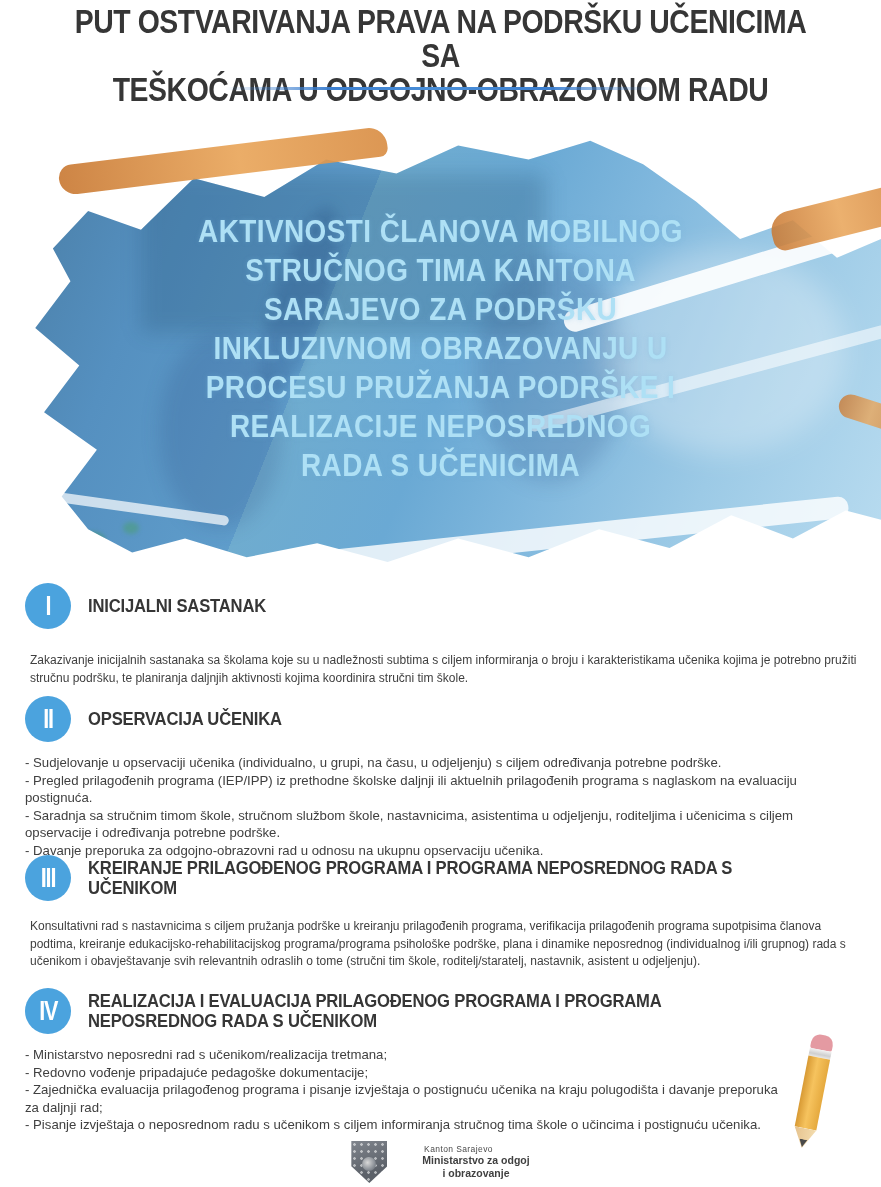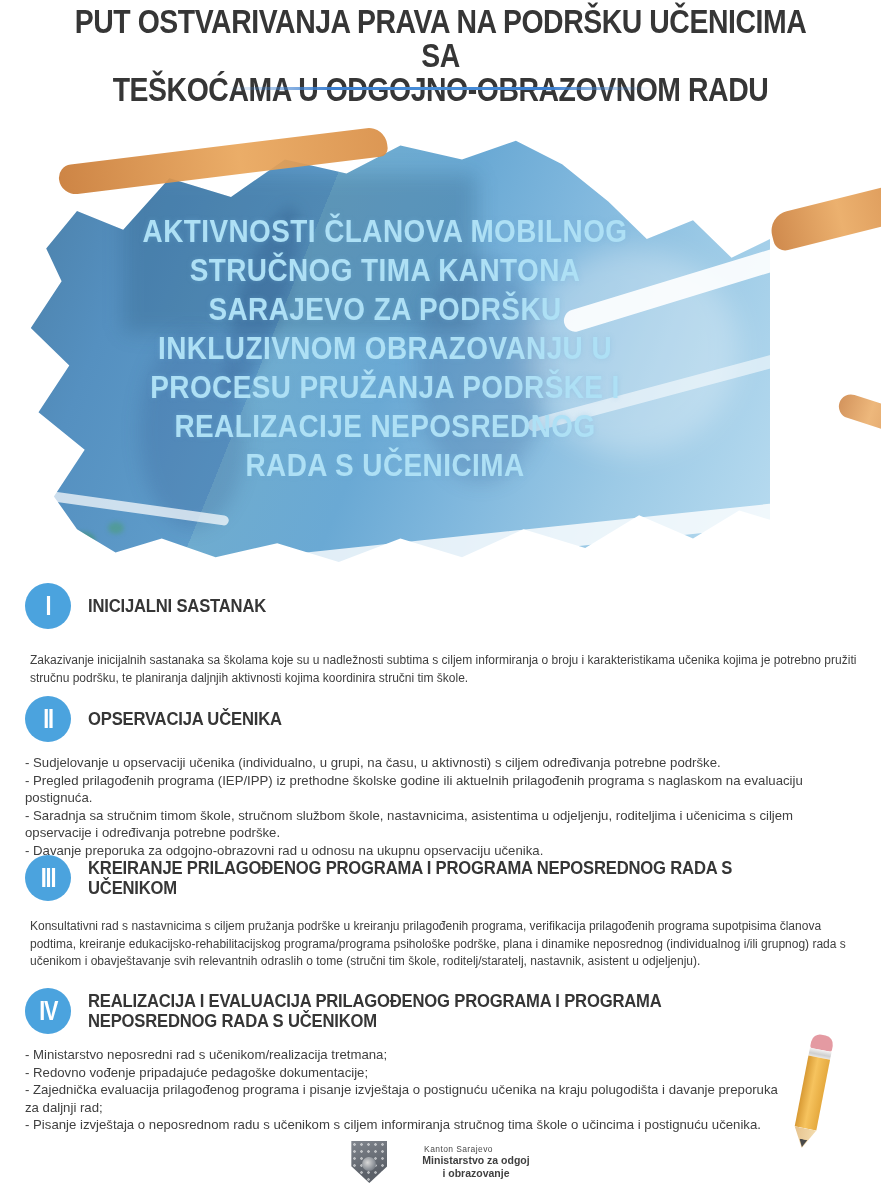--- a/index.html
+++ b/index.html
@@ -13,21 +13,21 @@
     position:absolute;top:5px;left:0;width:100%;
     text-align:center;font-weight:bold;font-size:33px;line-height:34px;
     color:#363636;letter-spacing:-0.5px;
     transform:scaleX(.86);transform-origin:50% 0;
   }
   .divider{
     position:absolute;top:87px;left:225px;width:430px;height:3px;border-radius:2px;
     background:linear-gradient(to right,rgba(70,130,200,0),#3c7fd0 25%,#4a8fd8 50%,#3c7fd0 75%,rgba(70,130,200,0));
   }
   
-  .hero{position:absolute;top:108px;left:0;width:770px;height:468px;}
+  .hero{position:absolute;top:108px;left:0;width:881px;height:468px;}
   .hero-art{
     position:absolute;inset:0;
     clip-path:polygon(6% 30%,10% 22%,16% 26%,22% 15%,30% 19%,37% 11%,45% 14%,52% 8%,60% 11%,67% 7%,73% 12%,79% 20%,84% 28%,90% 24%,95% 32%,100% 28%,100% 88%,96% 86%,90% 92%,83% 87%,76% 94%,68% 90%,60% 96%,52% 92%,44% 97%,36% 93%,28% 96%,21% 92%,15% 95%,10% 90%,7% 83%,11% 73%,5% 65%,9% 55%,4% 47%,8% 37%);
   }
   .art-base{
     position:absolute;inset:0;
     background:linear-gradient(112deg,#47799f 0%,#5590c0 20%,#5f9dcb 38%,#6faccf 38%,#6aa9d4 52%,#7fb7dd 64%,#9ccae6 80%,#b9dcf0 100%);
   }
   .blob{position:absolute;border-radius:50%;}
   .blob-board{left:16%;top:14%;width:46%;height:34%;background:rgba(18,62,92,.20);filter:blur(10px);border-radius:8px;}
@@ -152,22 +152,22 @@
 
   <section class="step" style="top:696px;">
     <div class="step-head">
       <div class="badge">
         <span class="badge-num">II</span>
       </div>
       <h2 class="step-title">OPSERVACIJA UČENIKA</h2>
     </div>
   </section>
   <div class="step-bullets sec2-bullets">
-    <p class="bullet">- Sudjelovanje u opservaciji učenika (individualno, u grupi, na času, u aktivnosti) s ciljem određivanja potrebne podrške.</p>
-    <p class="bullet">- Pregled prilagođenih programa (IEP/IPP) iz prethodne školske godine ili aktuelnih prilagođenih programa s naglaskom na evaluaciju postignuća.</p>
+    <p class="bullet">- Sudjelovanje u opservaciji učenika (individualno, u grupi, na času, u odjeljenju) s ciljem određivanja potrebne podrške.</p>
+    <p class="bullet">- Pregled prilagođenih programa (IEP/IPP) iz prethodne školske daljnji ili aktuelnih prilagođenih programa s naglaskom na evaluaciju postignuća.</p>
     <p class="bullet">- Saradnja sa stručnim timom škole, stručnom službom škole, nastavnicima, asistentima u odjeljenju, roditeljima i učenicima s ciljem opservacije i određivanja potrebne podrške.</p>
     <p class="bullet">- Davanje preporuka za odgojno-obrazovni rad u odnosu na ukupnu opservaciju učenika.</p>
   </div>
 
   <section class="step" style="top:855px;">
     <div class="step-head">
       <div class="badge">
         <span class="badge-num">III</span>
       </div>
       <h2 class="step-title">KREIRANJE PRILAGOĐENOG PROGRAMA I PROGRAMA NEPOSREDNOG RADA S UČENIKOM</h2>

